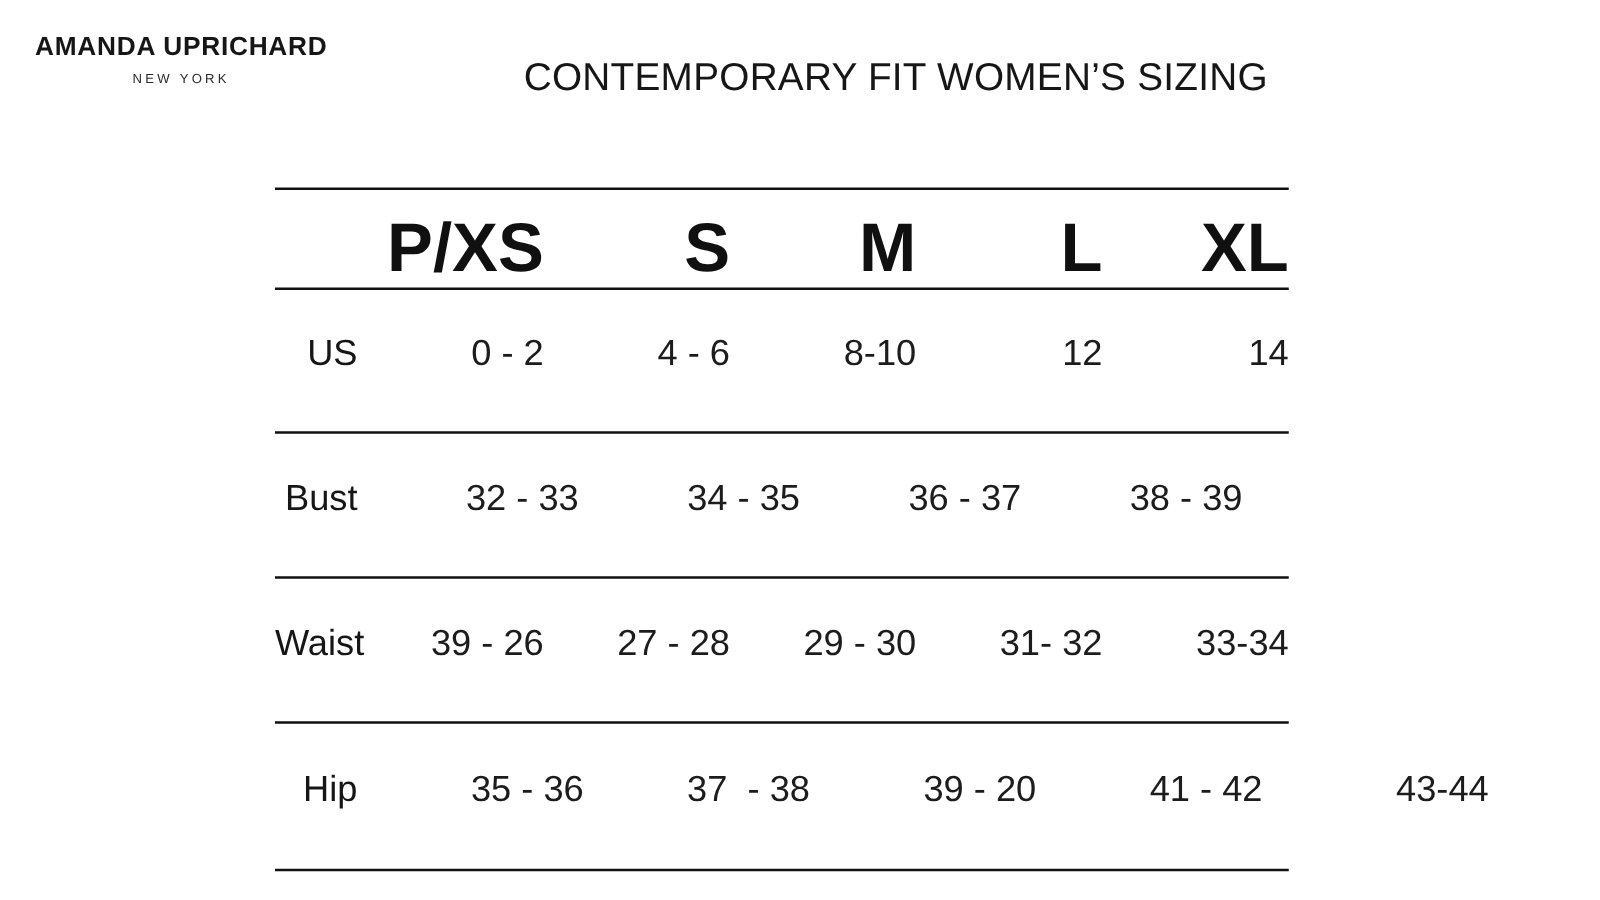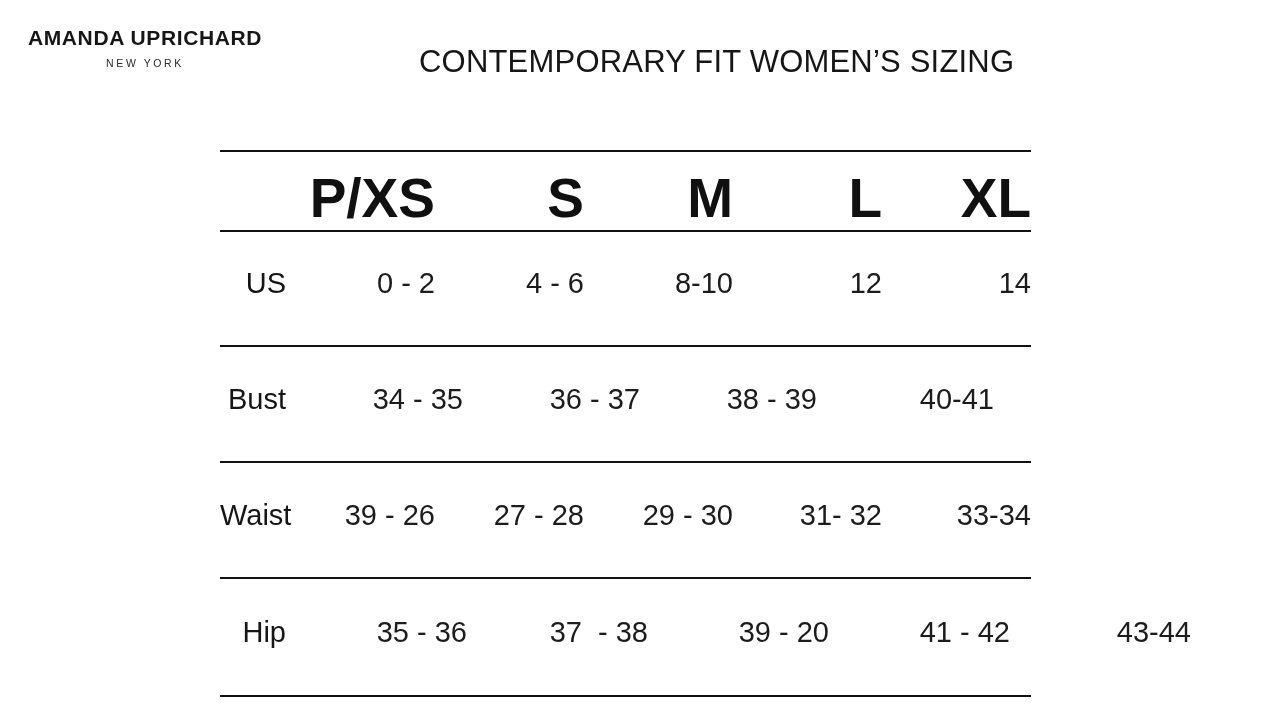--- a/index.html
+++ b/index.html
@@ -116,24 +116,24 @@
       <div class="cell label-cell">US</div>
       <div class="cell">0 - 2</div>
       <div class="cell">4 - 6</div>
       <div class="cell">8-10</div>
       <div class="cell">12</div>
       <div class="cell">14</div>
     </div>
 
     <div class="row t-row r1">
       <div class="cell label-cell">Bust</div>
+      <div class="cell">32 - 33</div>
       <div class="cell">34 - 35</div>
       <div class="cell">36 - 37</div>
       <div class="cell">38 - 39</div>
-      <div class="cell">40-41</div>
     </div>
 
     <div class="row t-row r2">
       <div class="cell label-cell">Waist</div>
       <div class="cell">39 - 26</div>
       <div class="cell">27 - 28</div>
       <div class="cell">29 - 30</div>
       <div class="cell">31- 32</div>
       <div class="cell">33-34</div>
     </div>

